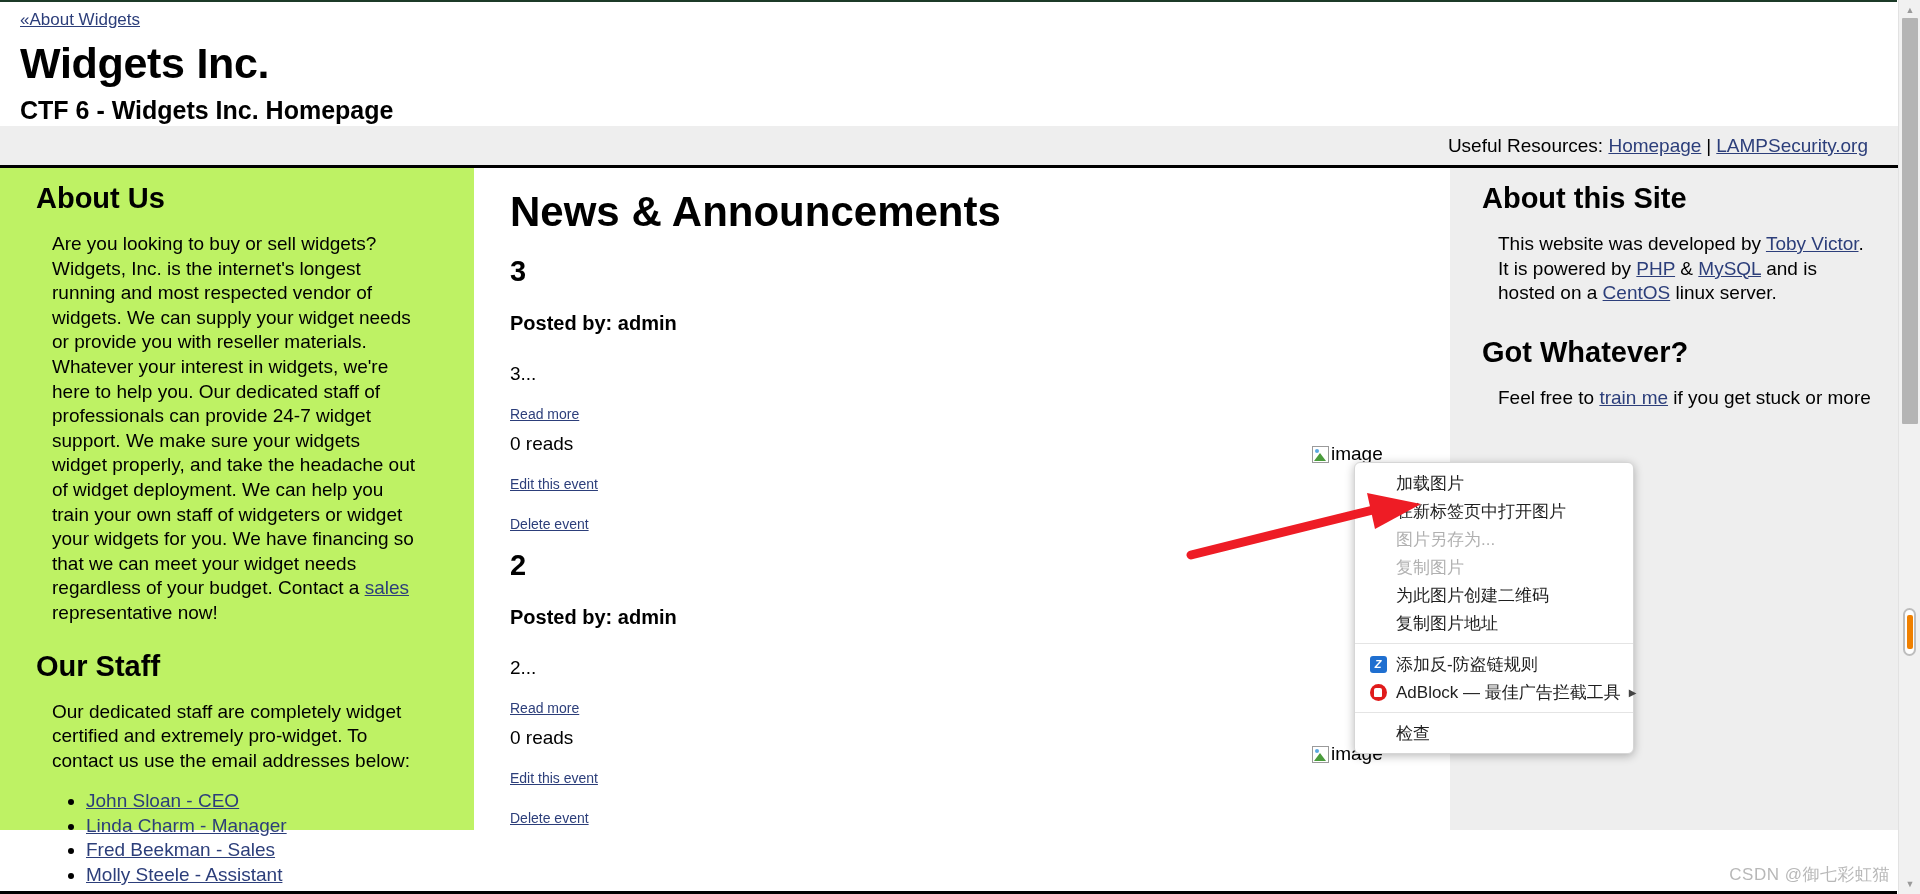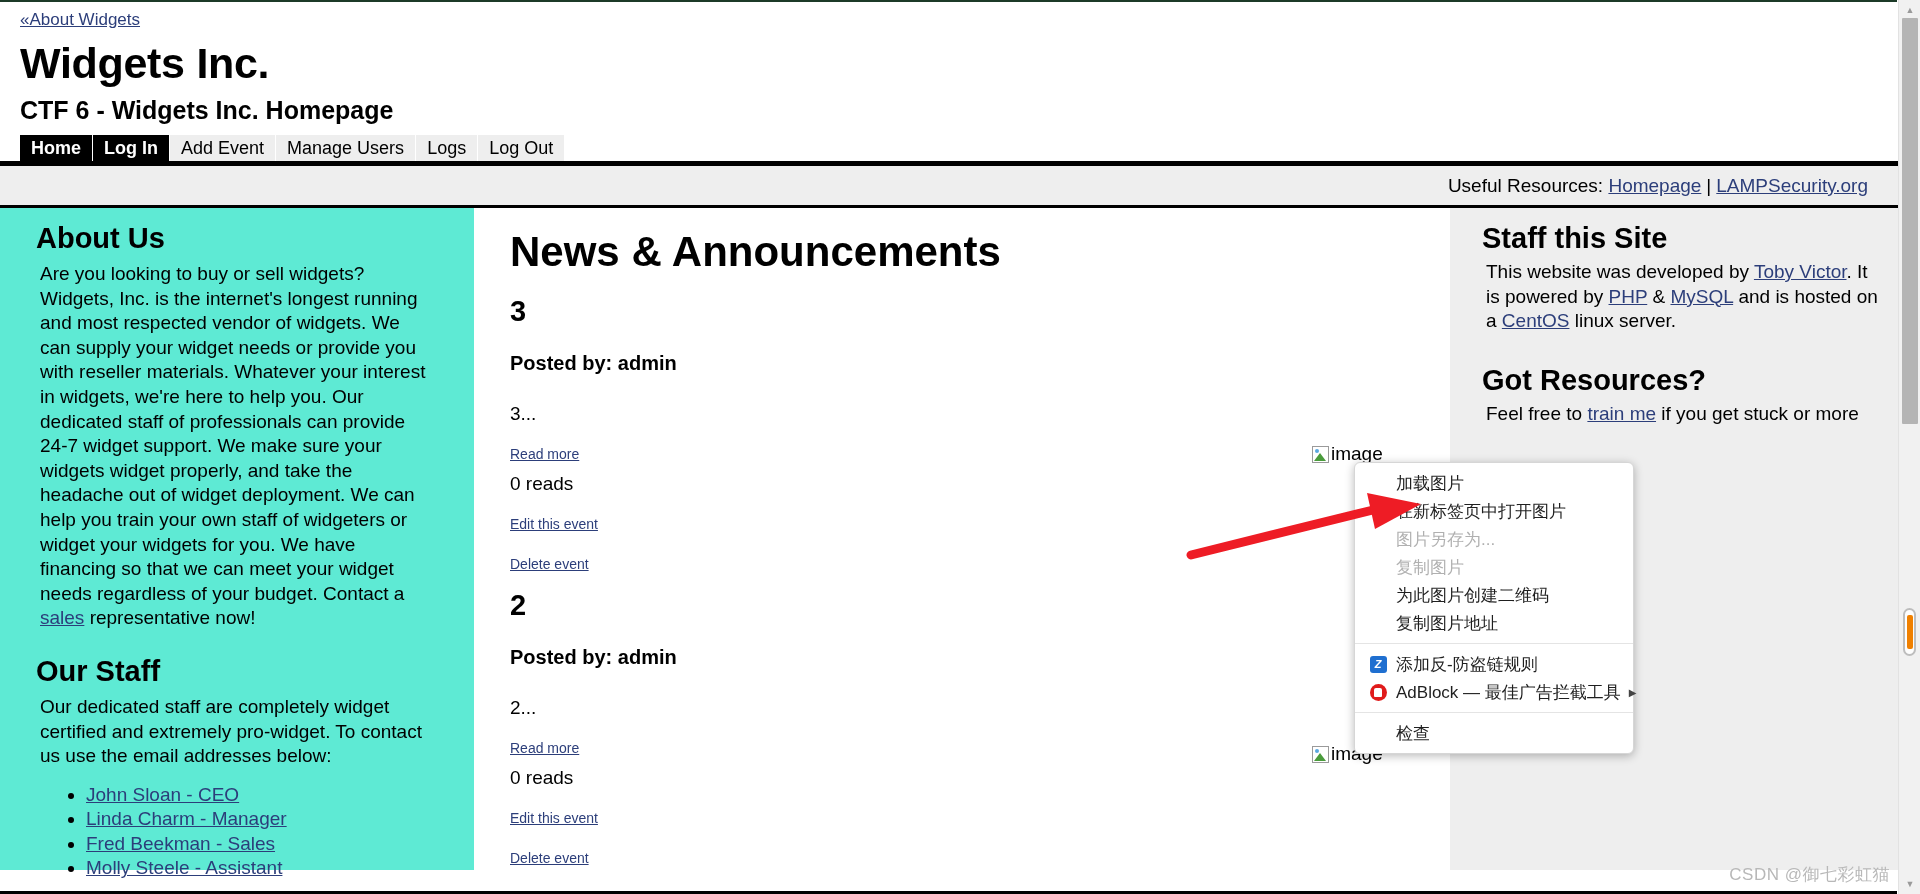--- a/index.html
+++ b/index.html
@@ -97,21 +97,21 @@
   .resbar .sep { margin: 0 5px; }
 
   
   .columns {
     display: flex;
     align-items: stretch;
     height: 662px;
   }
   .col-left {
     width: 474px;
-    background: #5eead4;
+    background: #bef264;
     padding: 12px 40px 0 36px;
   }
   .col-main {
     flex: 1;
     background: #ffffff;
     padding: 10px 0 0 36px;
     position: relative;
   }
   .col-right {
     width: 470px;
@@ -124,21 +124,21 @@
     font-size: 29px;
     font-weight: bold;
     line-height: 36px;
     color: #000;
     margin: 0 0 6px 0;
   }
   .body-text {
     font-size: 19px;
     line-height: 24.6px;
     color: #000;
-    margin: 4px;
+    margin: 16px;
   }
   .body-text a, .link {
     color: #2c3e7a;
     text-decoration: underline;
   }
   .staff-head { margin-top: 22px; }
   ul.staff {
     margin: 14px 0 0 0;
     padding-left: 50px;
     list-style: disc;
@@ -397,28 +397,20 @@
   <div class="topstripe"></div>
 
   <div class="page-head">
     <div class="breadcrumb">
       <a href="#">«About Widgets</a>
     </div>
     <div class="site-title">Widgets Inc.</div>
     <div class="site-subtitle">CTF 6 - Widgets Inc. Homepage</div>
   </div>
 
-  <div class="navbar">
-    <a class="navtab active" href="#">Home</a>
-    <a class="navtab active" href="#">Log In</a>
-    <a class="navtab" href="#">Add Event</a>
-    <a class="navtab" href="#">Manage Users</a>
-    <a class="navtab" href="#">Logs</a>
-    <a class="navtab" href="#">Log Out</a>
-  </div>
 
   <div class="resbar">
     <span>Useful Resources:</span>&nbsp;
     <a href="#">Homepage</a>
     <span class="sep">|</span>
     <a href="#">LAMPSecurity.org</a>
   </div>
 
   <div class="columns">
 
@@ -454,24 +446,24 @@
         <div class="event-meta">Posted by: admin</div>
         <div class="event-body">2...</div>
         <a class="event-link" href="#">Read more</a>
         <div class="event-reads">0 reads</div>
         <a class="event-link" href="#">Edit this event</a>
         <a class="event-link" href="#">Delete event</a>
       </div>
     </div>
 
     <div class="col-right">
-      <div class="h2-right">Staff this Site</div>
+      <div class="h2-right">About this Site</div>
       <p class="body-text"><span>This website was developed by </span><a href="#" class="link">Toby Victor</a><span>. It is powered by </span><a href="#" class="link">PHP</a><span> &amp; </span><a href="#" class="link">MySQL</a><span> and is hosted on a </span><a href="#" class="link">CentOS</a><span> linux server.</span></p>
 
-      <div class="h2-right q">Got Resources?</div>
+      <div class="h2-right q">Got Whatever?</div>
       <p class="body-text"><span>Feel free to </span><a href="#" class="link">train me</a><span> if you get stuck or more</span></p>
     </div>
   </div>
 
   <div class="broken-img" style="left:1312px; top:443px;">
     <span class="broken-icon"></span>
     <span>image</span>
   </div>
   <div class="broken-img" style="left:1312px; top:743px;">
     <span class="broken-icon"></span>

